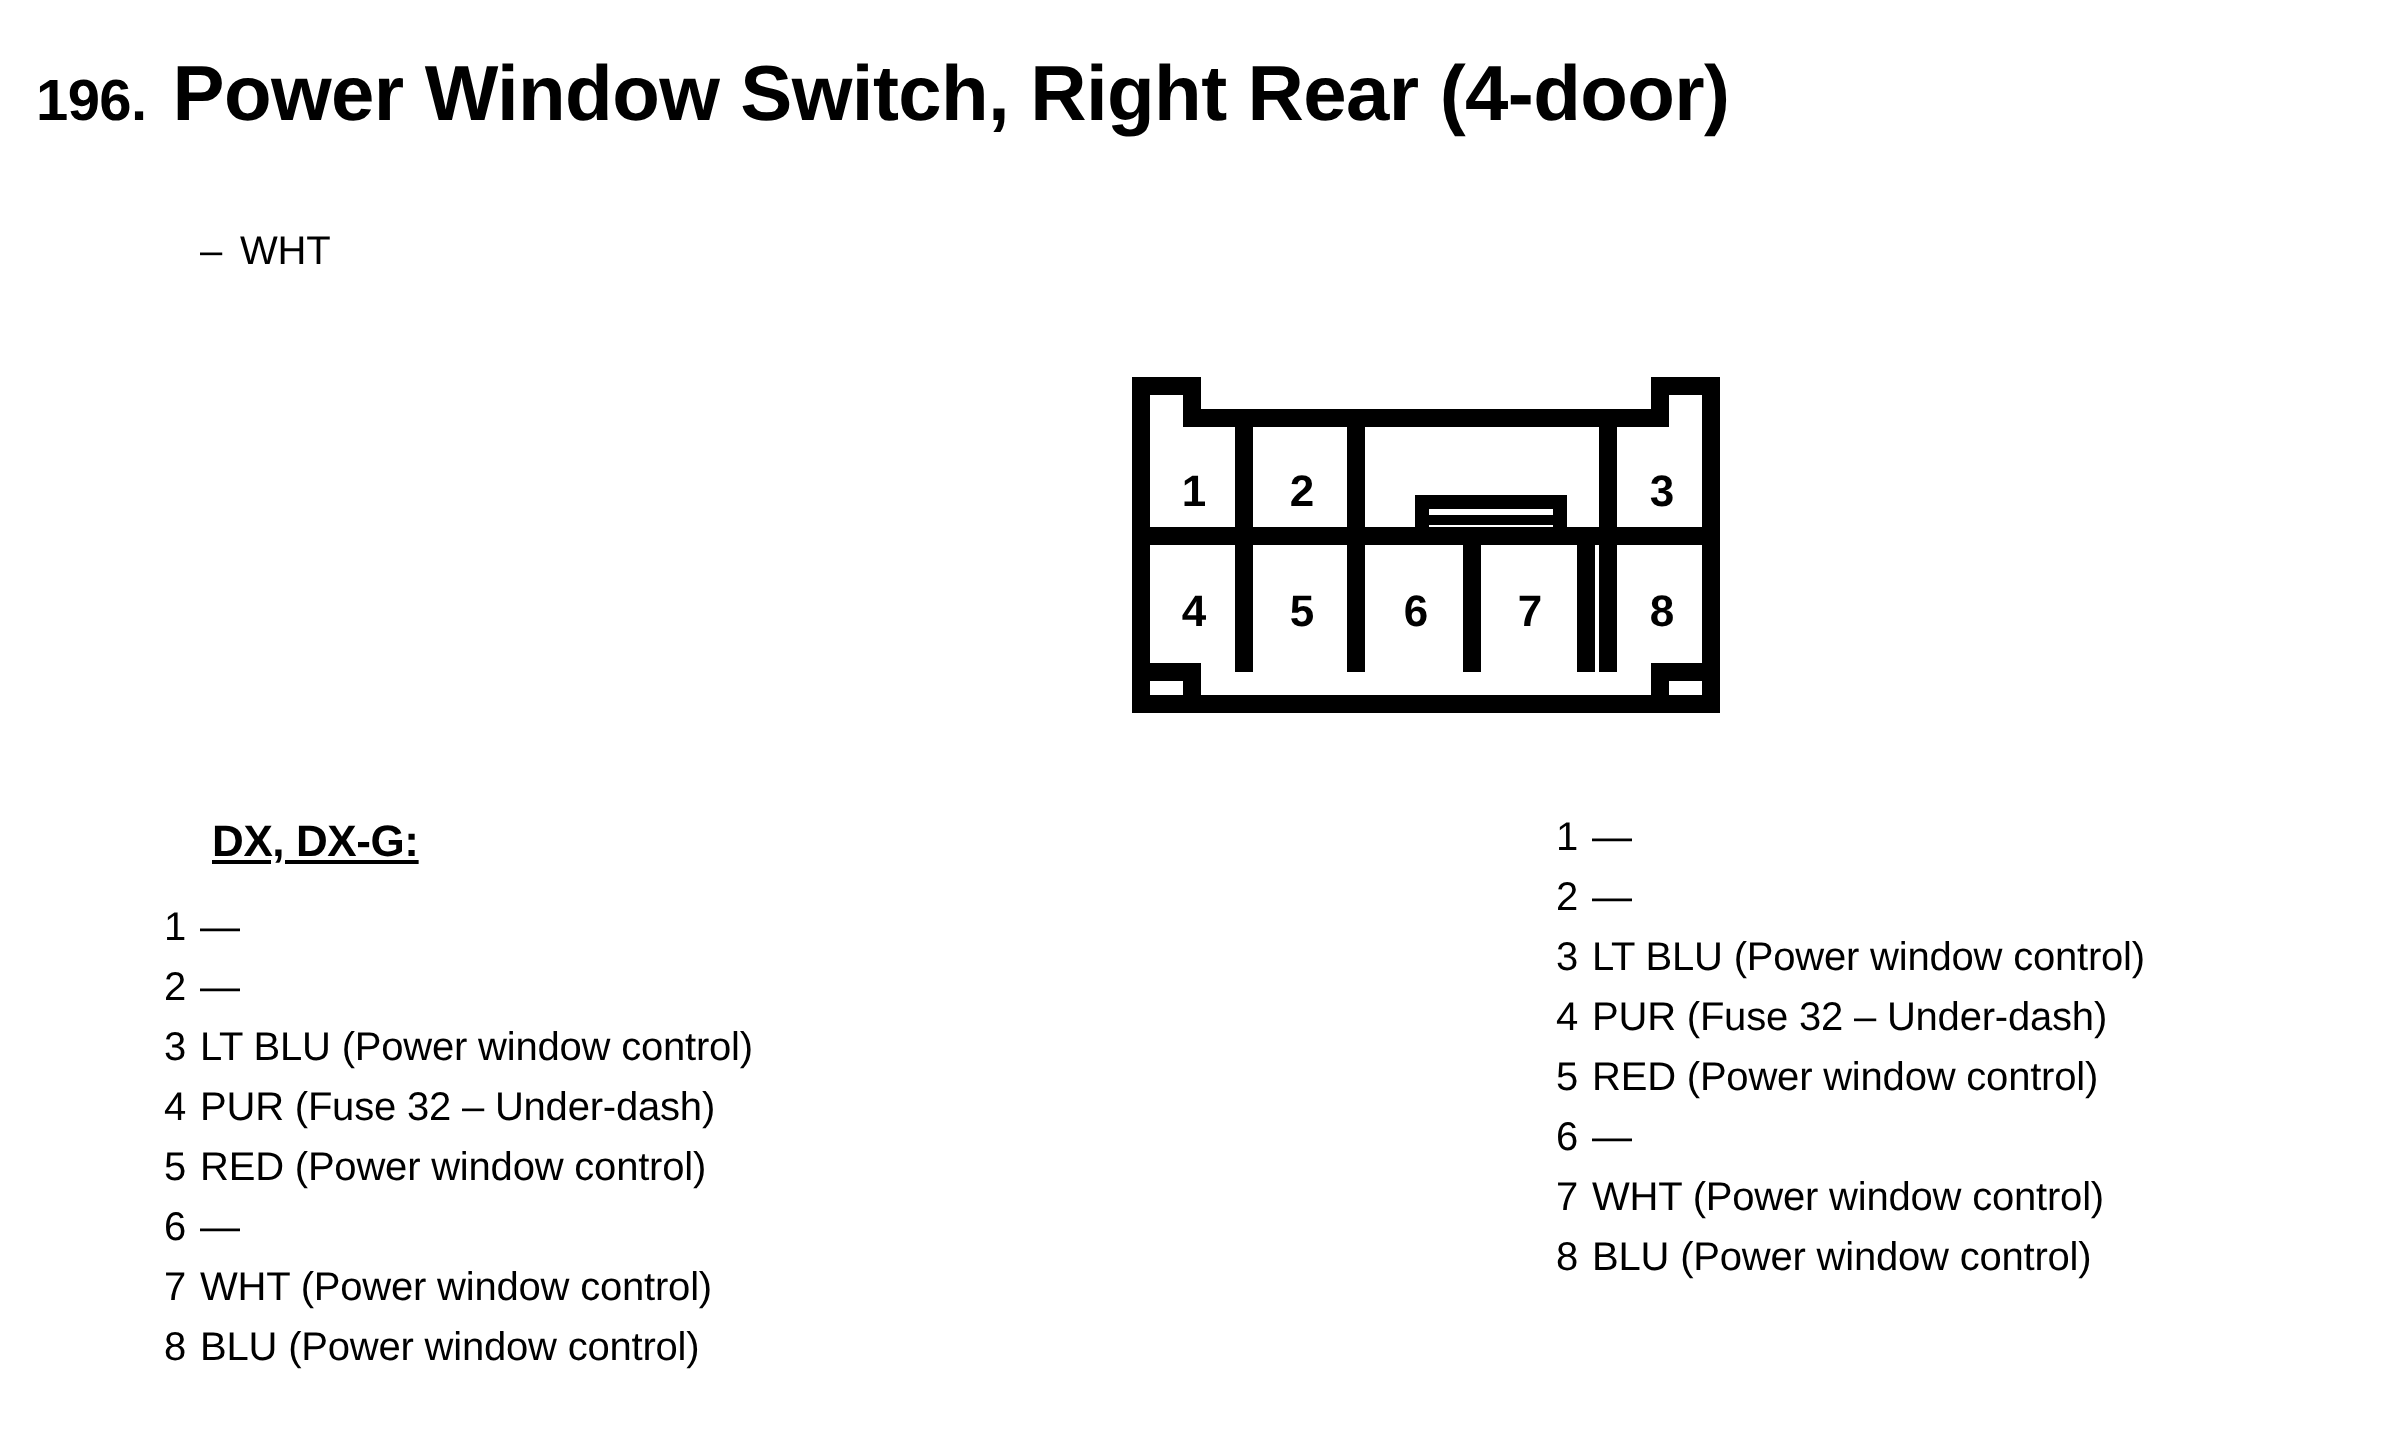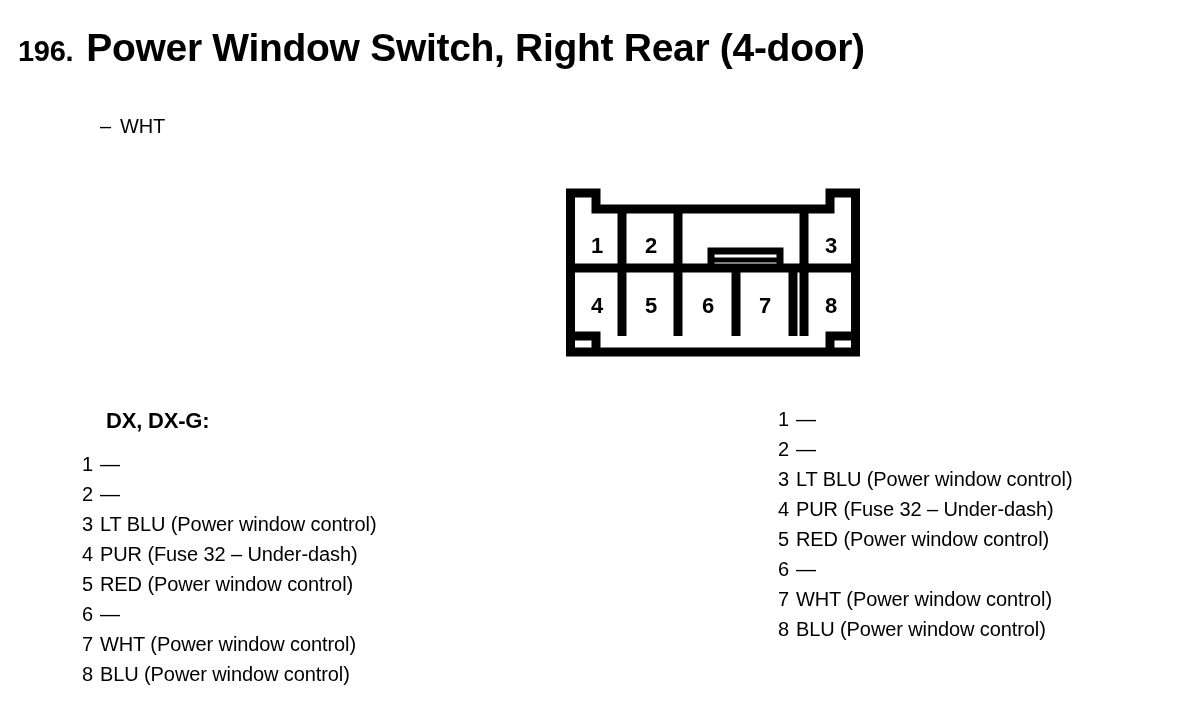--- a/index.html
+++ b/index.html
@@ -72,20 +72,21 @@
   .column.left  { left: 82px; }
   .column.right { left: 778px; }
 
   .col-header {
     font-size: 22px;
     font-weight: bold;
     margin-left: 24px;
     margin-bottom: 19px;
     white-space: nowrap;
     letter-spacing: -0.2px;
+    text-decoration: underline;
   }
   .pin-row {
     display: flex;
     align-items: baseline;
     height: 30px;
     white-space: nowrap;
   }
   .pin-num {
     width: 18px;
     font-size: 20px;

